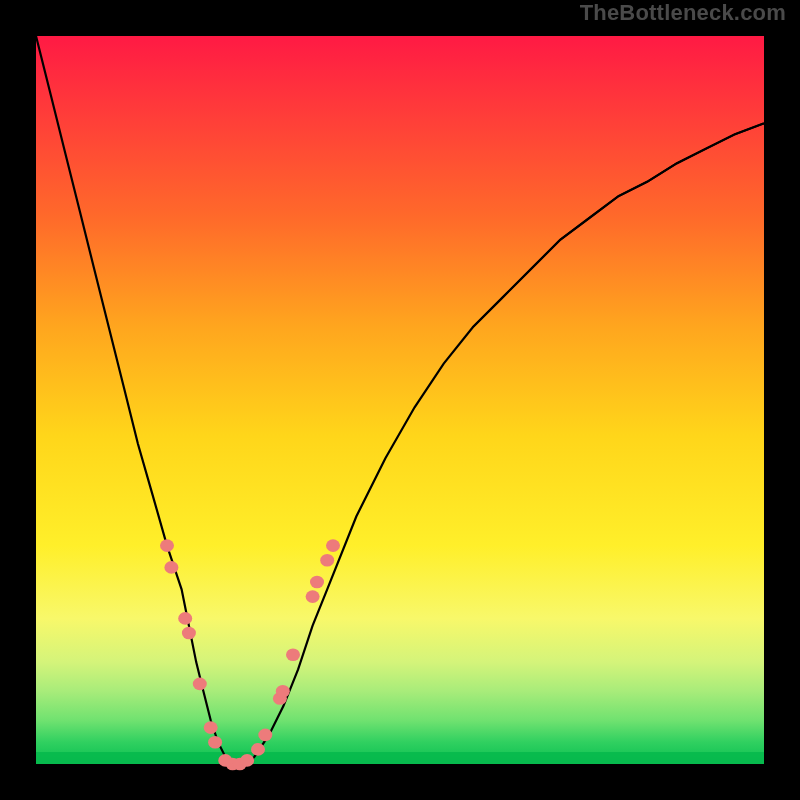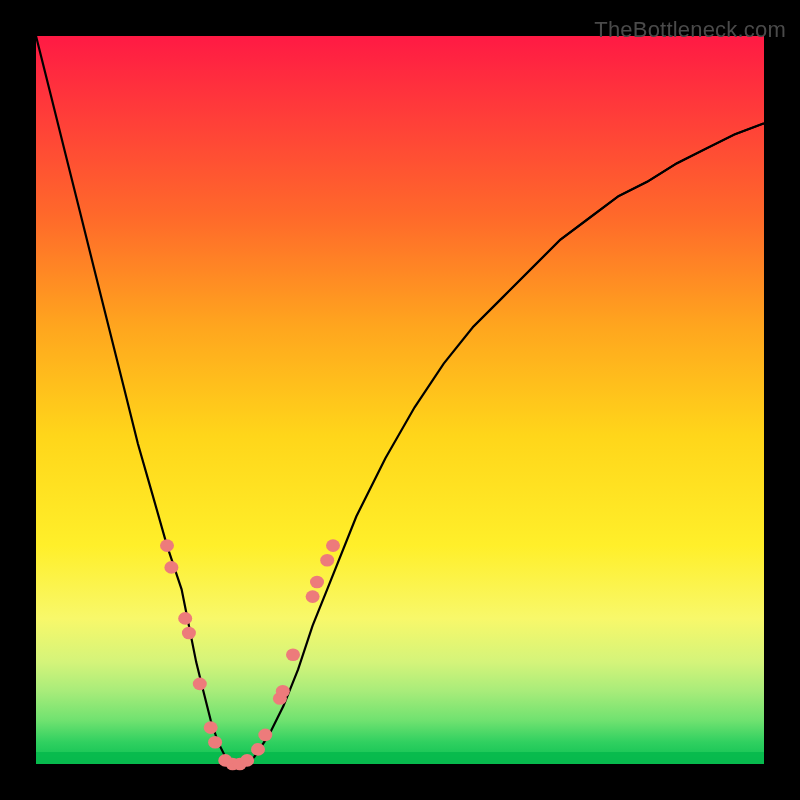--- a/index.html
+++ b/index.html
@@ -28,24 +28,24 @@
     position:absolute;
     left:36px;
     bottom:36px;
     width:728px;
     height:12px;
     background:#07b94c;
     opacity:0.9;
   }
   .attribution{
     position:absolute;
-    top:17px;
+    top:0;
     right:14px;
     font-size:22px;
-    font-weight:400;
+    font-weight:700;
     color:#4a4a4a;
     letter-spacing:0.2px;
   }
   svg{position:absolute;left:0;top:0;pointer-events:none}
   .curve{fill:none;stroke:#000;stroke-width:2.2}
   .curve-thin{fill:none;stroke:#000;stroke-width:1.8}
   .bead{fill:#ed7b7b;stroke:none}
 </style>
 </head>
 <body>

